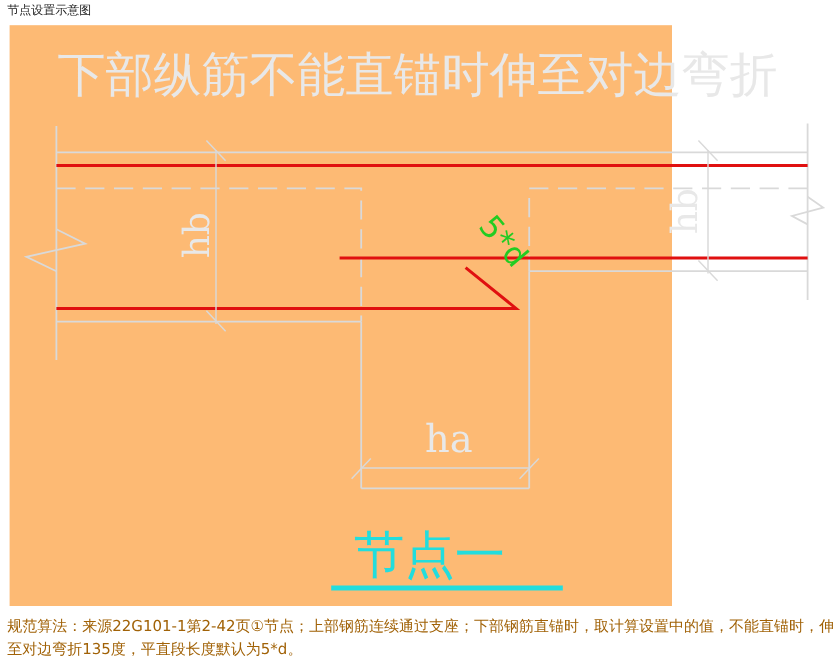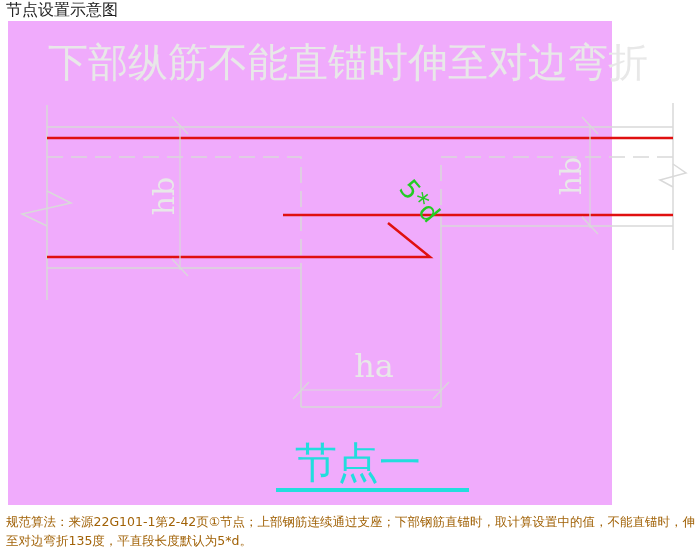--- a/index.html
+++ b/index.html
@@ -1,19 +1,19 @@
 <!DOCTYPE html>
 <html><head>
 <meta charset="utf-8">
 <style>
   html, body { margin: 0; padding: 0; background: #ffffff; }
   body { width: 700px; height: 560px; position: relative; overflow: hidden;
          font-family: "DejaVu Sans", "Liberation Sans", sans-serif; }
-  .caption { position: absolute; left: 6px; top: 2px; font-size: 16px; color: #222; line-height: 16px; }
-  .canvas { position: absolute; left: 8px; top: 21px; width: 604px; height: 484px; background: #f0abfc; }
+  .caption { position: absolute; left: 6px; top: 2px; font-size: 10px; color: #222; line-height: 16px; }
+  .canvas { position: absolute; left: 8px; top: 21px; width: 552px; height: 484px; background: #fdba74; }
   .canvas svg { position: absolute; left: 0; top: 0; }
   .note { position: absolute; left: 6px; top: 512px; width: 690px; font-size: 12.5px; color: #a16207; line-height: 19px; }
 </style>
 </head>
 <body>
 
 <div class="caption">节点设置示意图</div>
 
 <div class="canvas">
   <svg width="692" height="484" viewBox="0 0 692 484" xmlns="http://www.w3.org/2000/svg">

